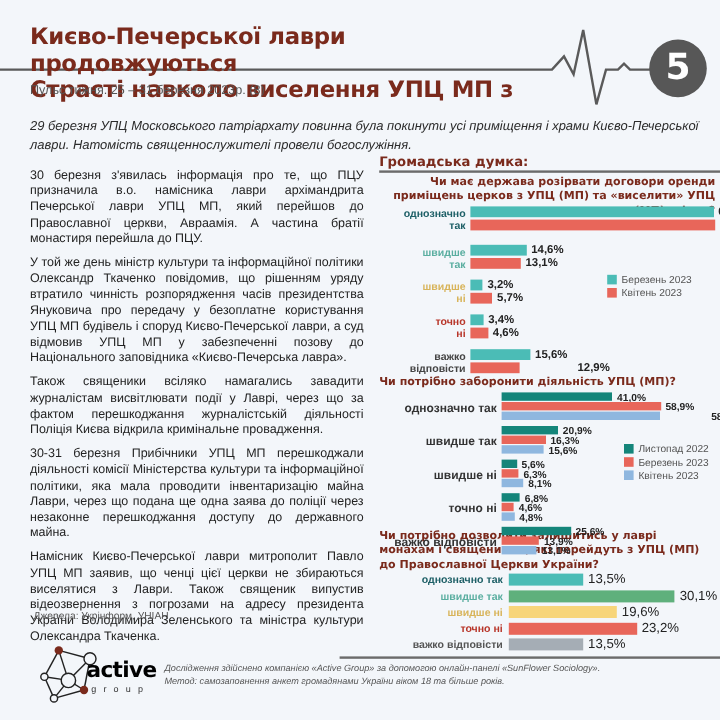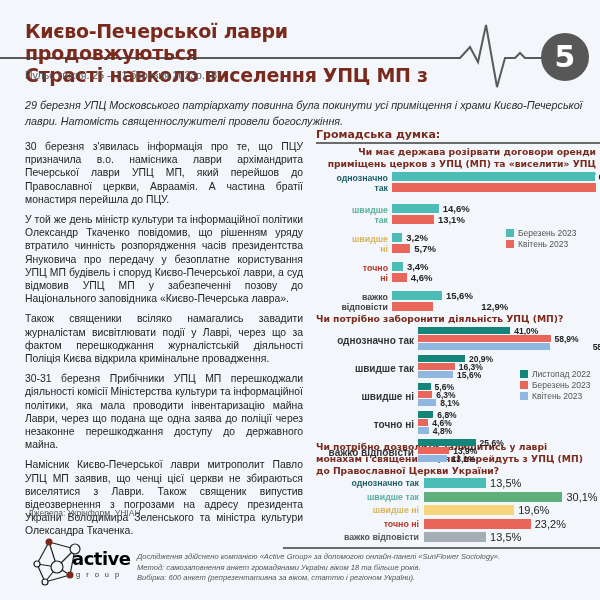--- a/index.html
+++ b/index.html
@@ -126,21 +126,20 @@
   <circle cx="7" cy="29" r="3" fill="#f3f6fa" stroke="#222" stroke-width="1.2"></circle>
   <circle cx="27" cy="32" r="6" fill="#f3f6fa" stroke="#222" stroke-width="1.2"></circle>
   <circle cx="40" cy="40" r="3.5" fill="#7a2a1c"></circle>
   <circle cx="15" cy="47" r="3" fill="#f3f6fa" stroke="#222" stroke-width="1.2"></circle>
 </svg>
 <div class="logo-word">active</div>
 <div class="logo-sub">group</div>
 <div class="footer-text">
   <div>Дослідження здійснено компанією «Active Group» за допомогою онлайн-панелі «SunFlower Sociology».</div>
   <div>Метод: самозаповнення анкет громадянами України віком 18 та більше років.</div>
-  <div>Вибірка: 600 анкет (репрезентативна за віком, статтю і регіоном України).</div>
 </div>
 
 <div class="lbl" style="left: 316px; top: 173px; width: 72px; color: rgb(29, 95, 102);">однозначно</div>
 <div class="lbl" style="left: 316px; top: 183px; width: 72px; color: rgb(29, 95, 102);">так</div>
 <div class="bar" style="left: 392px; top: 172px; width: 202.56px; background: rgb(75, 188, 182);"></div>
 <div class="val" style="left: 598.56px; top: 172px;">63,3%</div>
 <div class="bar" style="left: 392px; top: 183px; width: 203.84px; background: rgb(232, 102, 90);"></div>
 <div class="val" style="left: 599.84px; top: 183px;">63,7%</div>
 <div class="lbl" style="left: 316px; top: 205px; width: 72px; color: rgb(90, 174, 160);">швидше</div>
 <div class="lbl" style="left: 316px; top: 215px; width: 72px; color: rgb(90, 174, 160);">так</div>

